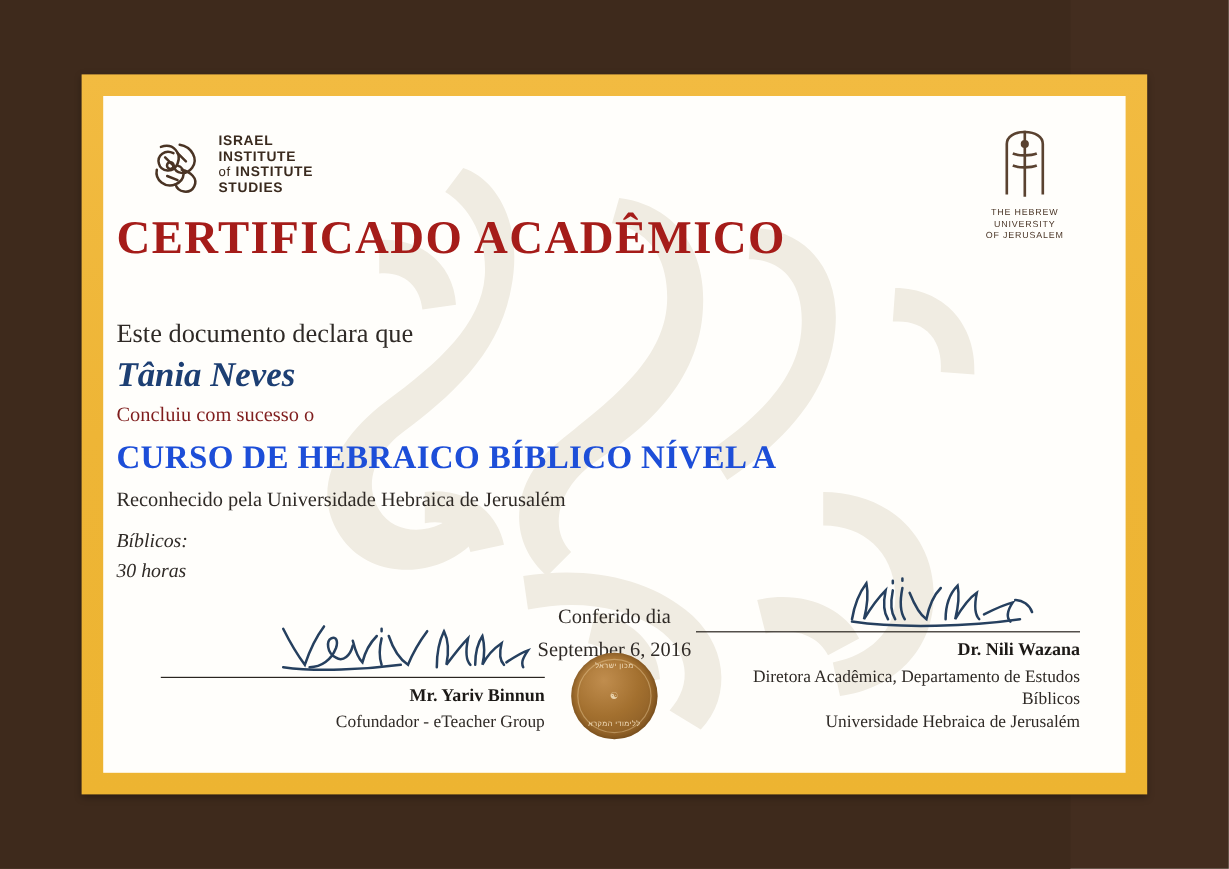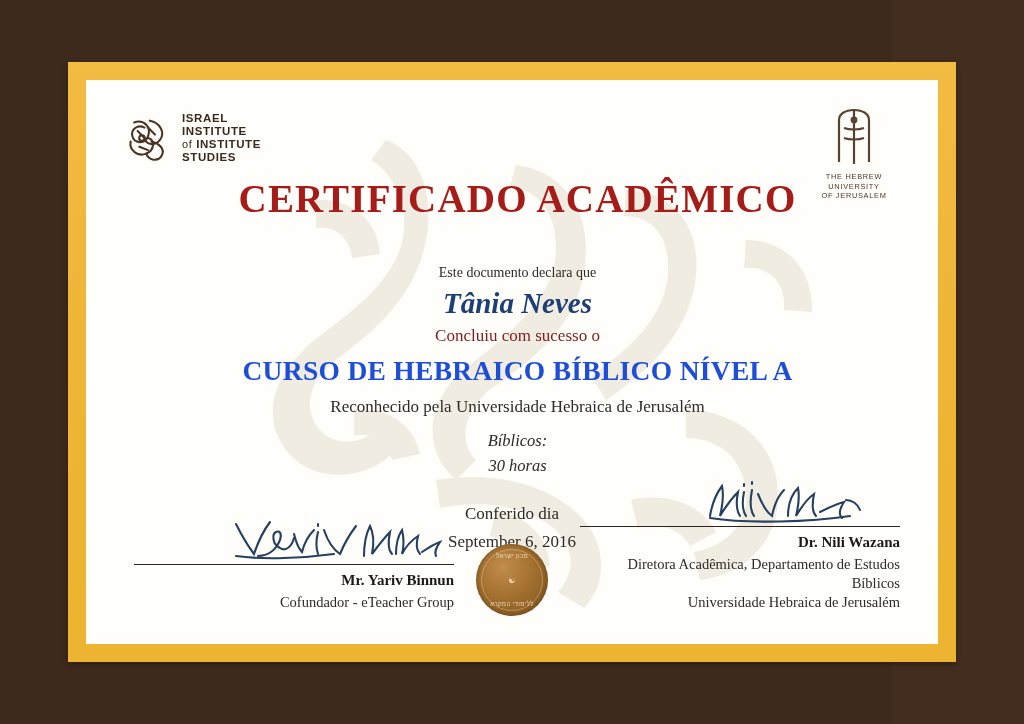--- a/index.html
+++ b/index.html
@@ -104,34 +104,34 @@
     color: #4a3526;
     margin-top: 4px;
   }
 
   
   .content {
     position: absolute;
     left: 11px;
     right: 0;
     top: 96px;
-    text-align: center;
+    text-align: left;
   }
 
   .cert-title {
     font-family: "Liberation Serif", serif;
     font-size: 39px;
     font-weight: bold;
     color: #a51c19;
     letter-spacing: 1.2px;
     margin: 0 0 44px 0;
   }
 
   .line-small {
-    font-size: 14px;
+    font-size: 22px;
     color: #2f2a26;
     margin: 0 0 6px 0;
   }
 
   .recipient {
     font-size: 29px;
     font-style: italic;
     font-weight: bold;
     color: #1d3f73;
     margin: 0 0 6px 0;

